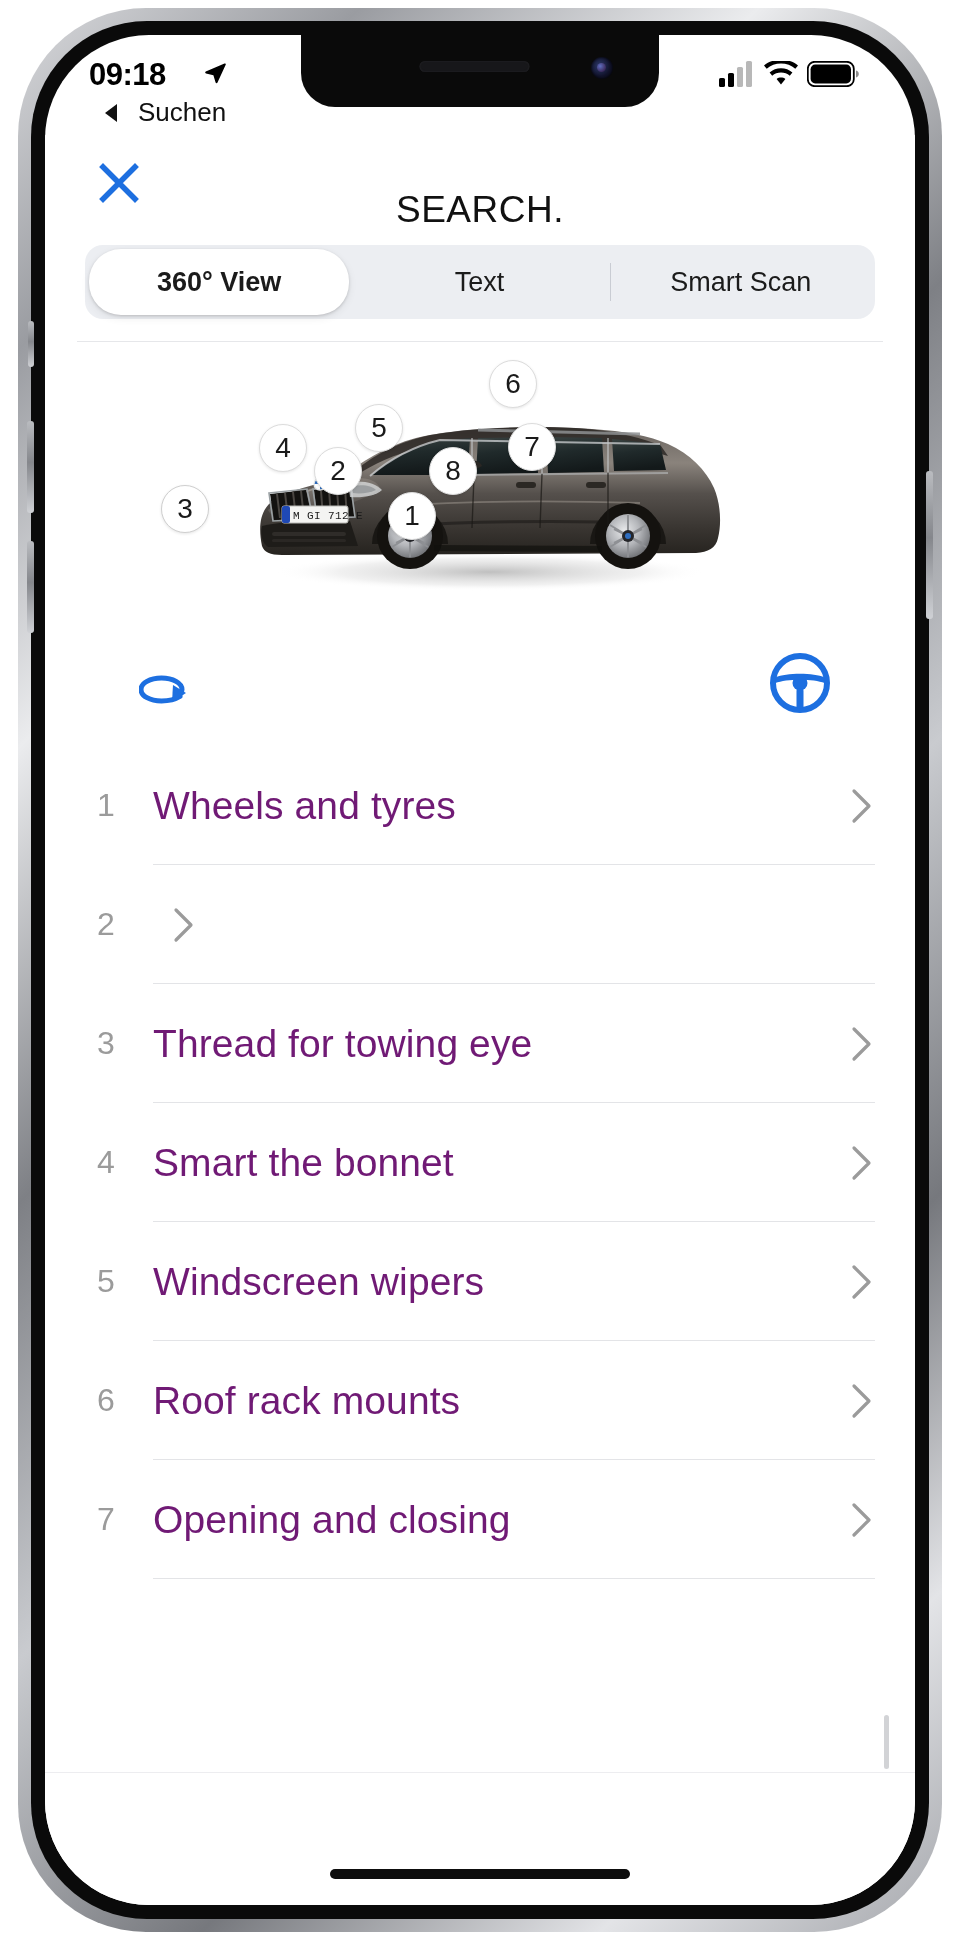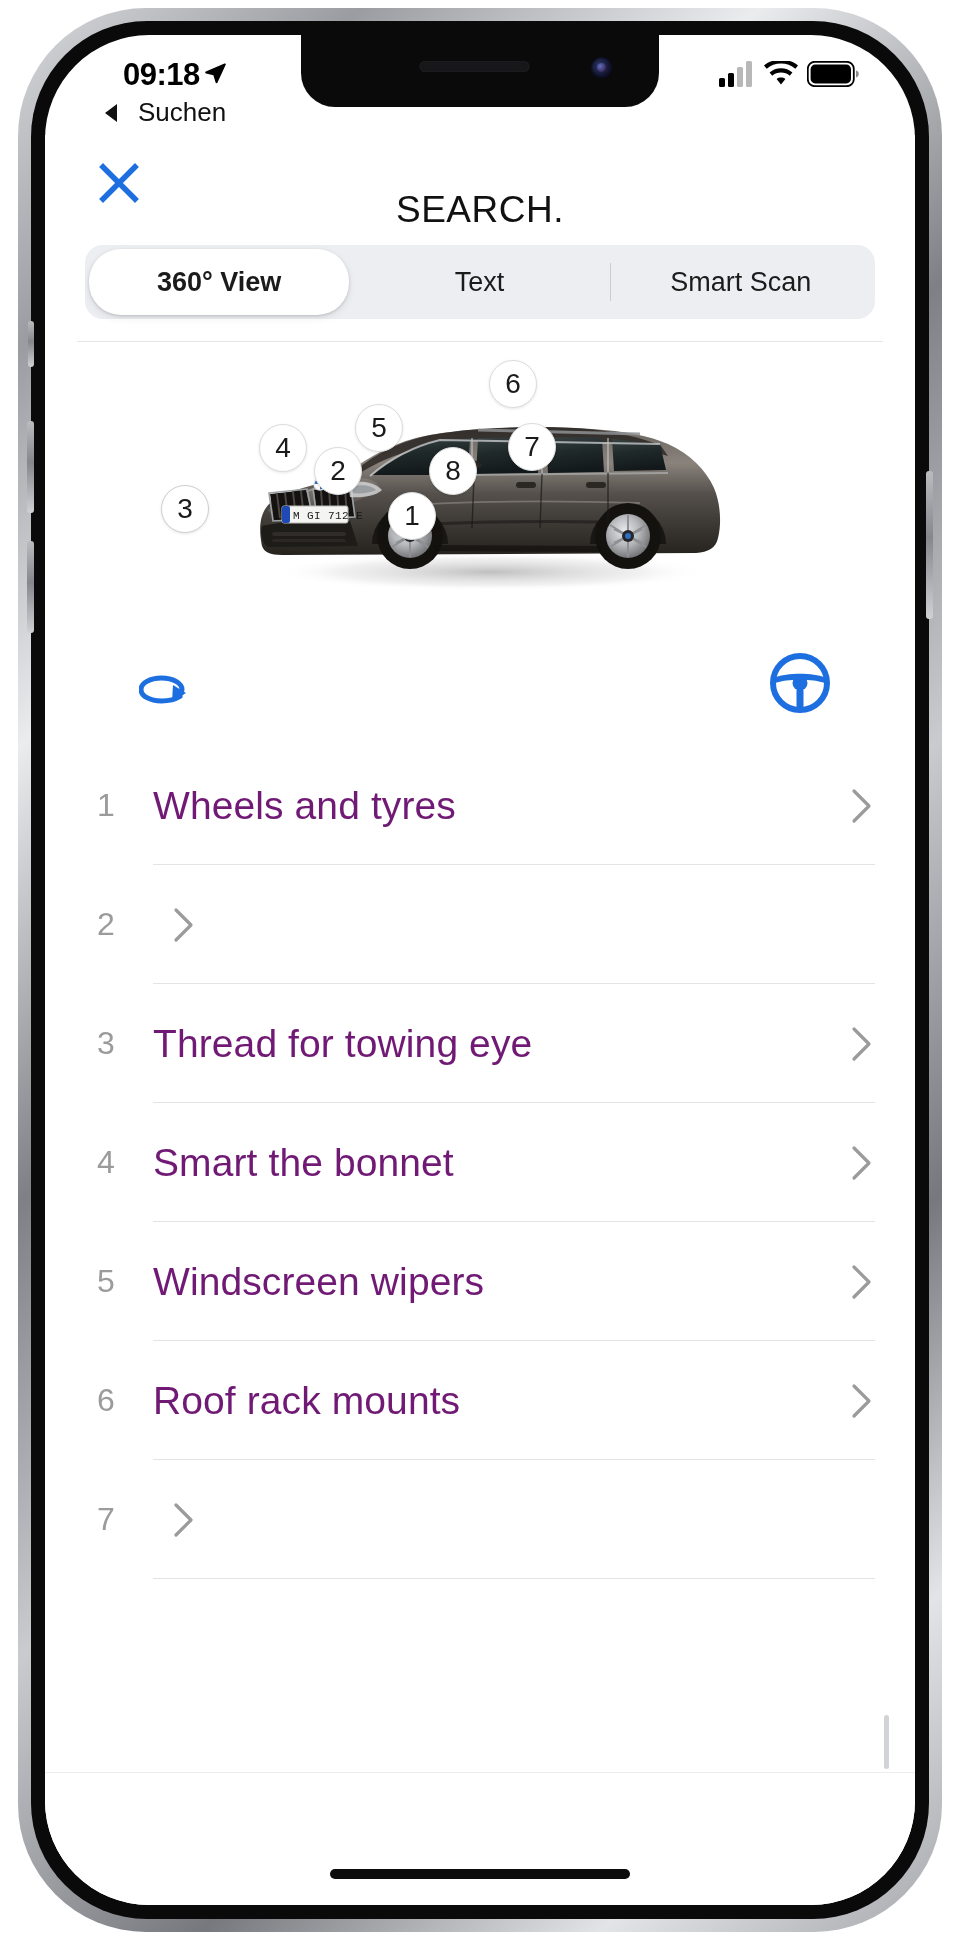--- a/index.html
+++ b/index.html
@@ -73,21 +73,21 @@
     background: radial-gradient(circle at 35% 35%, #5f6fc0, #3b2a5c 70%, #16122b);
   }
 
   
   #status-bar {
     position: absolute; top: 0; left: 0; right: 0; height: 78px;
     z-index: 30;
     color: #000;
   }
   #status-time {
-    position: absolute; left: 78px; top: 22px;
+    position: absolute; left: 44px; top: 22px;
     font-size: 31px; font-weight: 600; letter-spacing: -0.5px;
   }
   #status-loc-arrow {
     position: absolute; left: 158px; top: 26px;
     width: 24px; height: 24px;
   }
   #status-right {
     position: absolute; right: 56px; top: 26px;
     display: flex; align-items: center; gap: 9px;
   }
@@ -541,20 +541,21 @@
             <div class="row-chevron">
               <svg width="26" height="40" viewBox="0 0 26 40">
                   <path d="M5 5 L20 20 L5 35" fill="none" stroke="#9b9b9b" stroke-width="3.2" stroke-linecap="round" stroke-linejoin="round"></path>
                 </svg>
             </div>
             <div class="row-sep"></div>
           </div>
 
           <div class="list-row">
             <div class="row-num">7</div>
+            <div class="row-label">Opening and closing</div>
             <div class="row-chevron">
               <svg width="26" height="40" viewBox="0 0 26 40">
                   <path d="M5 5 L20 20 L5 35" fill="none" stroke="#9b9b9b" stroke-width="3.2" stroke-linecap="round" stroke-linejoin="round"></path>
                 </svg>
             </div>
             <div class="row-sep"></div>
           </div>
 
         </div>
 

